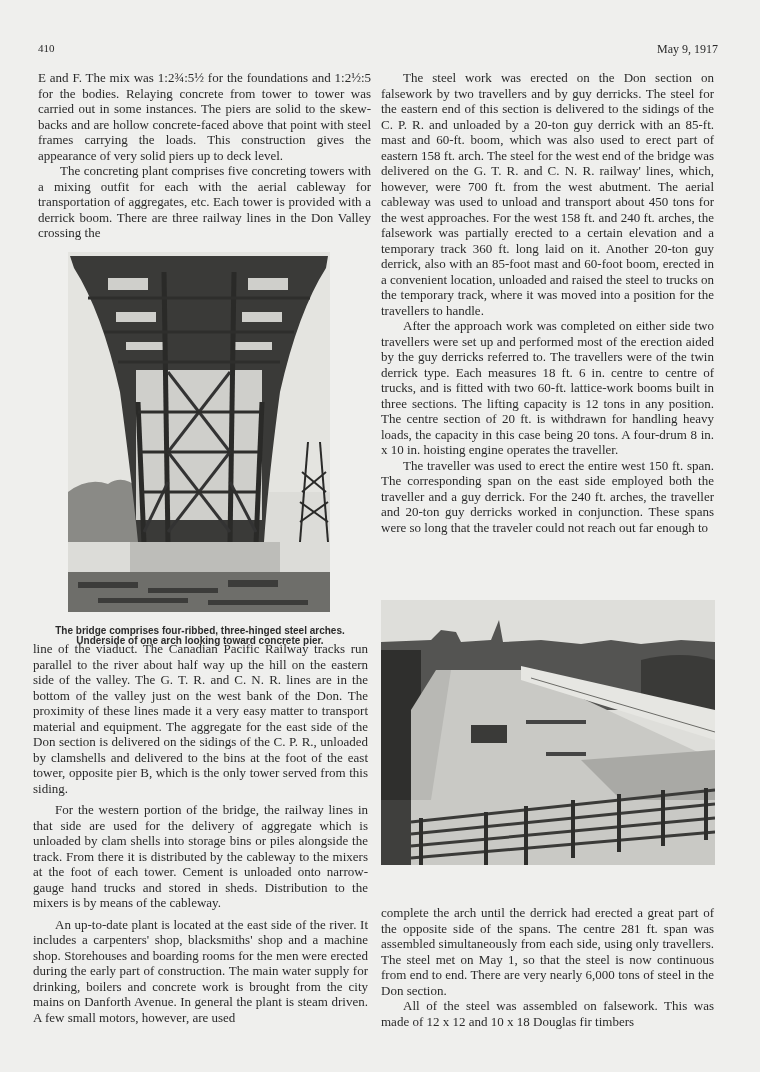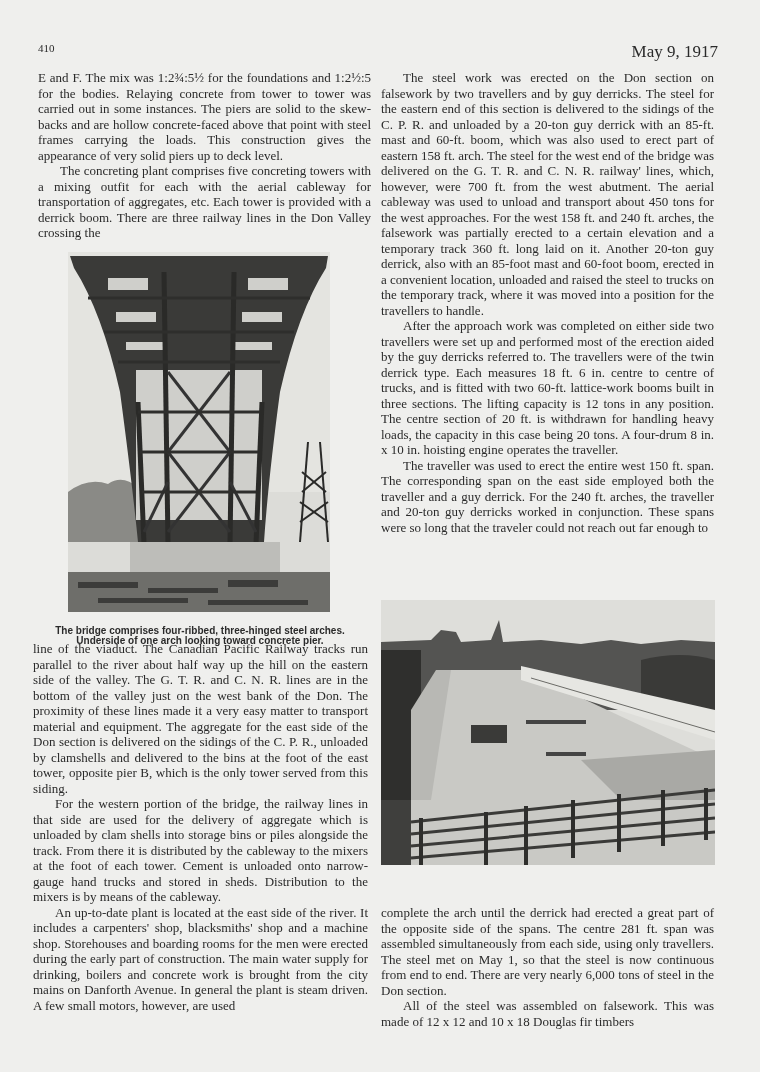--- a/index.html
+++ b/index.html
@@ -7,26 +7,26 @@
     width: 760px; height: 1072px; overflow: hidden;
     background: #efefed;
     font-family: "Liberation Serif", "DejaVu Serif", serif;
     color: #2a2a2a;
     position: relative;
   }
   .page { position: absolute; left: 0; top: 0; width: 652px; height: 1072px; }
   .header { position: absolute; top: 38px; left: 38px; width: 680px; height: 20px; }
   .pg-num { position: absolute; left: 0; top: 4px; font-size: 11px; }
   .pub-title { position: absolute; left: 0; right: 0; text-align: center; top: 0; font-size: 15.5px; letter-spacing: 1.6px; }
-  .pub-date { position: absolute; right: 0; top: 4px; font-size: 17px; }
+  .pub-date { position: absolute; right: 0; top: 4px; font-size: 12px; }
 
   .col { position: absolute; width: 333px; font-size: 13px; line-height: 15.5px; text-align: justify; }
   .col p { margin: 0; }
   .col p.indent { text-indent: 22px; }
-  .col p.gap { }
+  .col p.gap { margin-top: 6px; }
 
   .photo { position: absolute; overflow: hidden; }
   .caption { position: absolute; font-family: "Liberation Sans", "DejaVu Sans", sans-serif; font-size: 10px; line-height: 10px; text-align: center; font-weight: bold; color: #2b2b2b; }
 </style>
 </head>
 <body>
 
 <div class="page">
 
   <div class="header">

